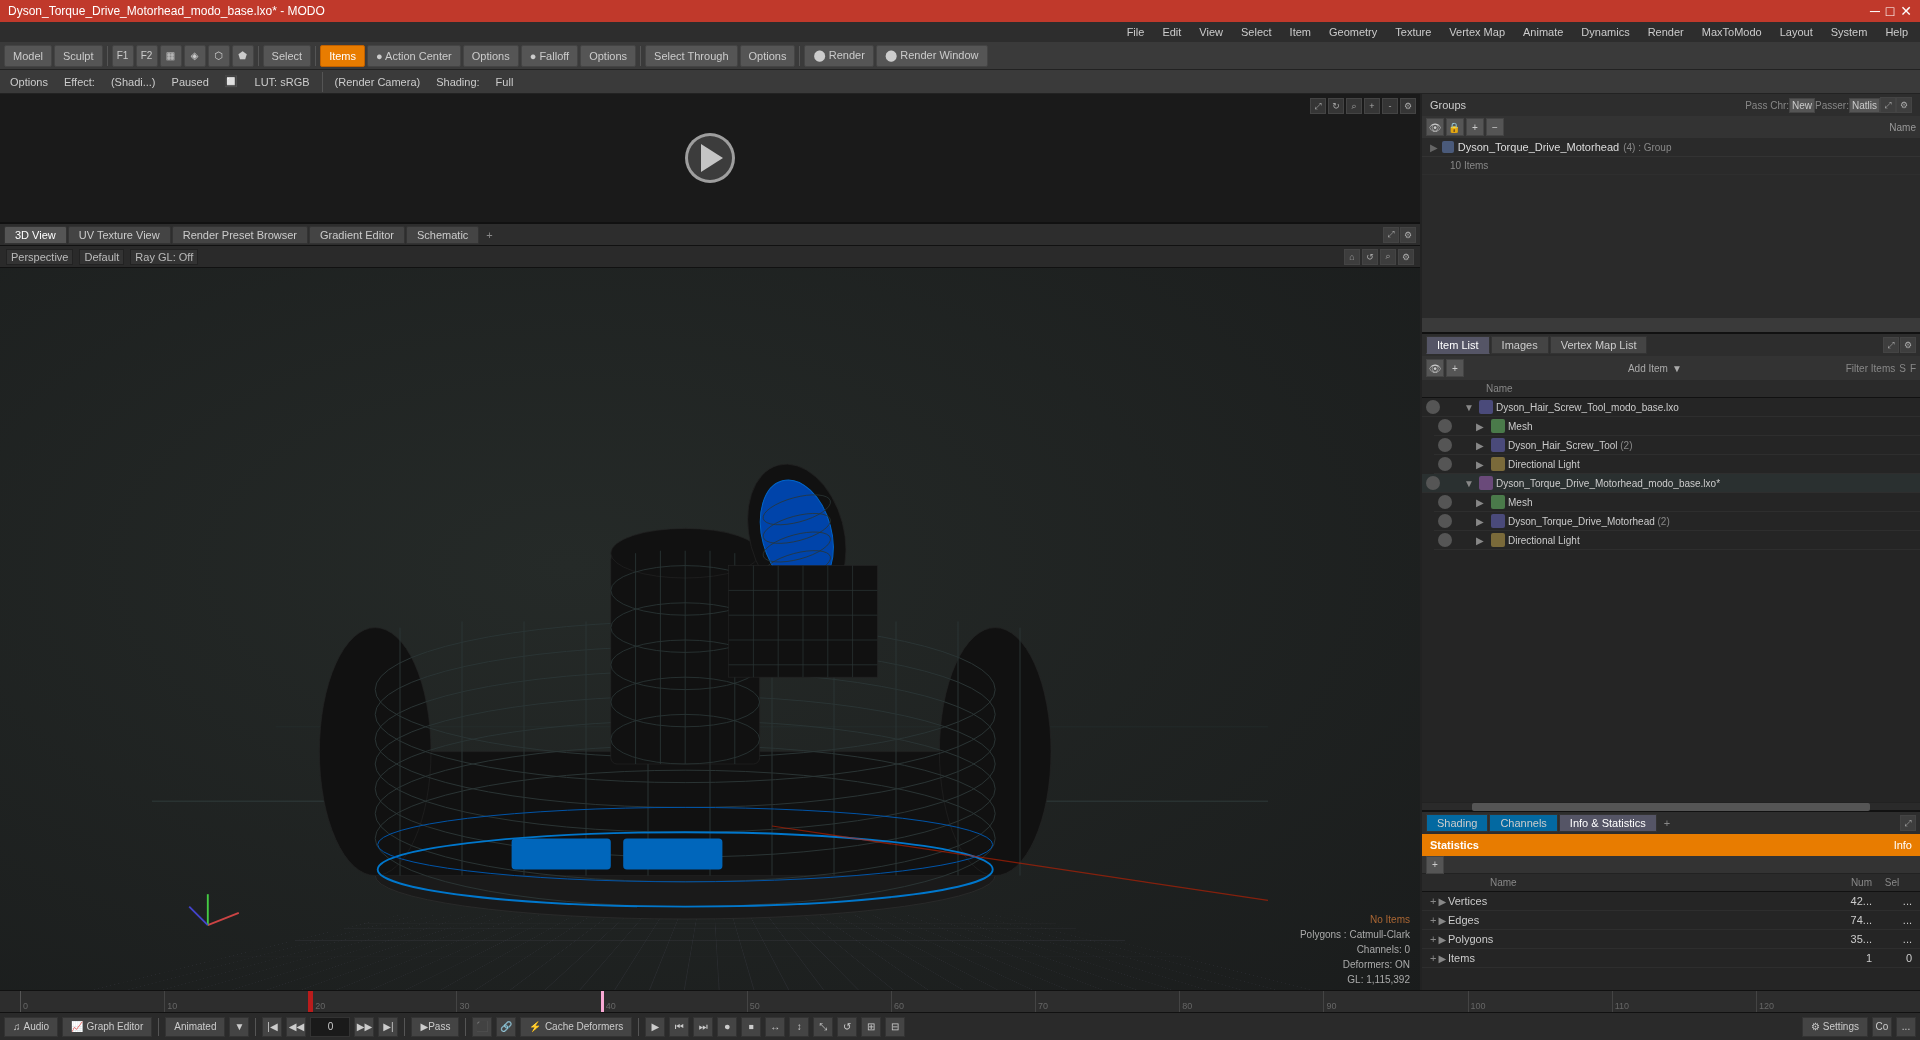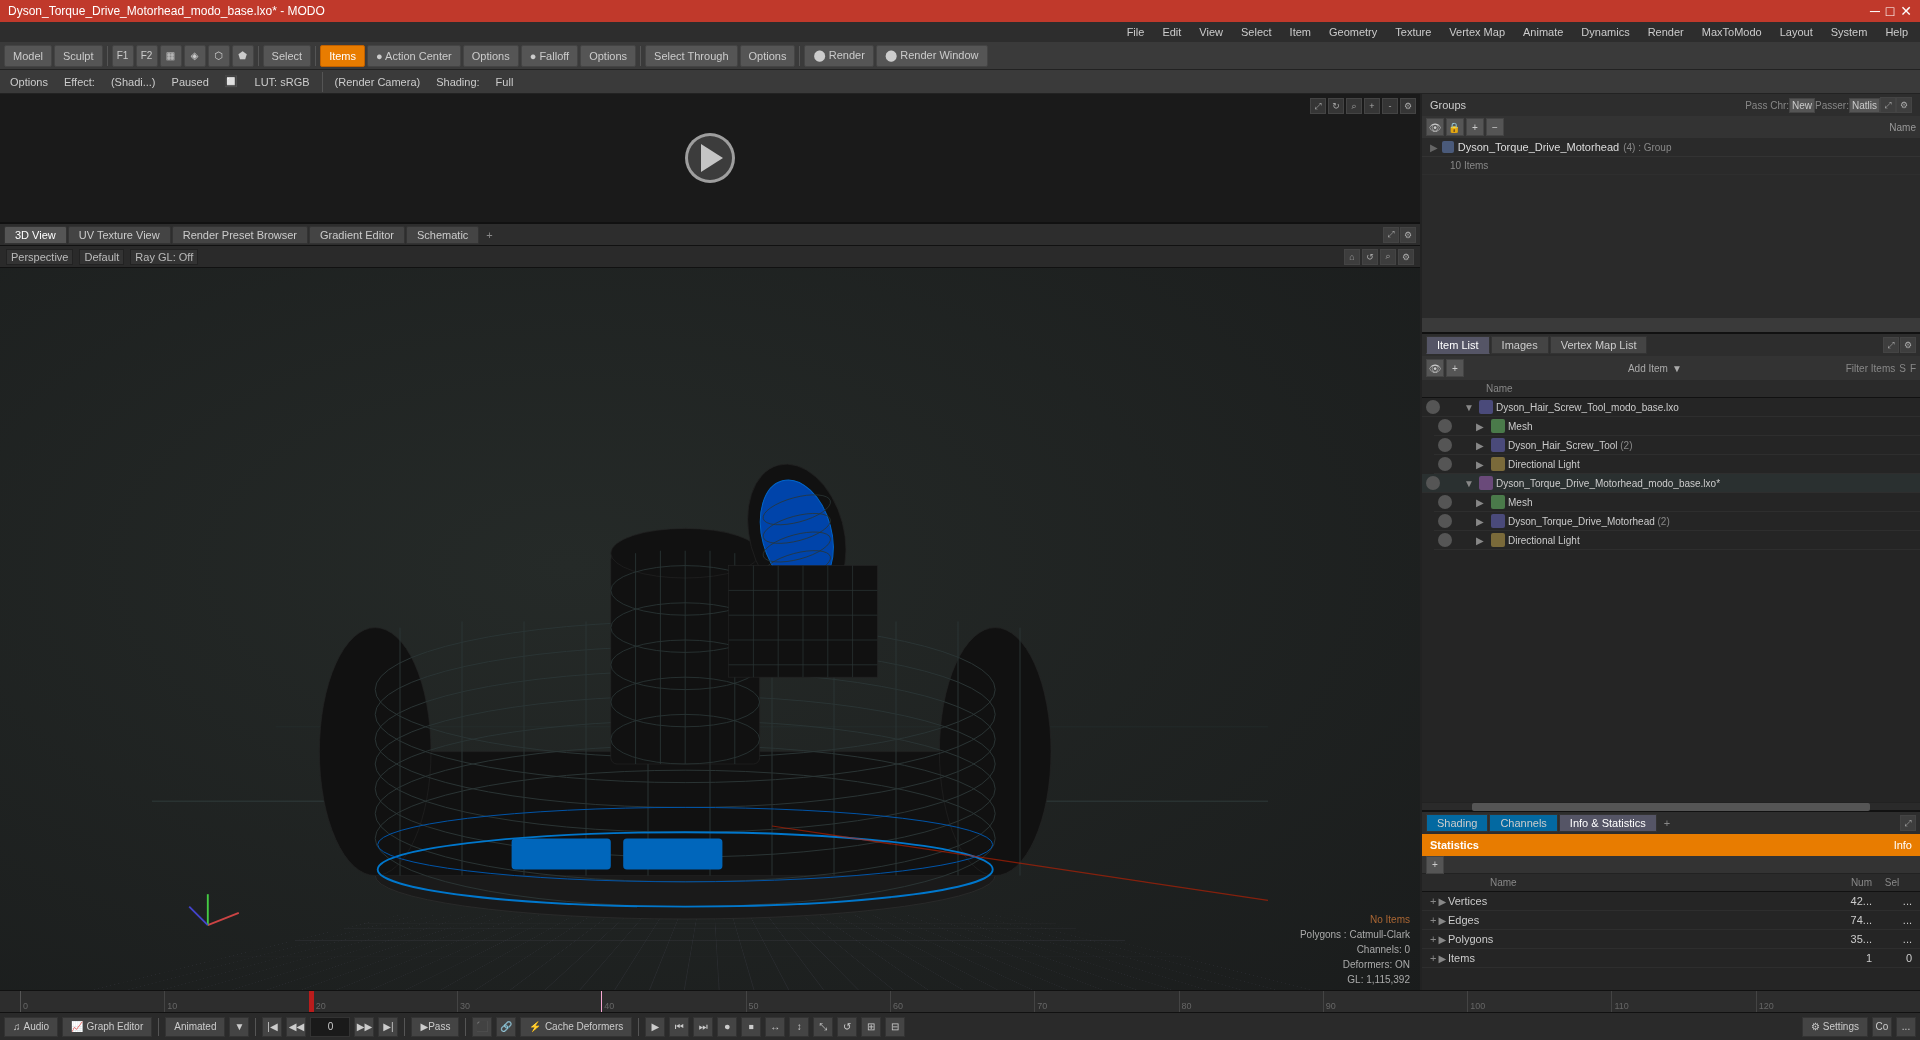--- a/index.html
+++ b/index.html
@@ -680,21 +680,21 @@
       </div>
       <div style="flex:1;position:relative;height:22px;border-left:1px solid #444">
         <span style="position:absolute;bottom:2px;left:2px;font-size:9px;color:#666">10</span>
       </div>
       <div style="flex:1;position:relative;height:22px;border-left:5px solid #b91c1c">
         <span style="position:absolute;bottom:2px;left:2px;font-size:9px;color:#666">20</span>
       </div>
       <div style="flex:1;position:relative;height:22px;border-left:1px solid #444">
         <span style="position:absolute;bottom:2px;left:2px;font-size:9px;color:#666">30</span>
       </div>
-      <div style="flex:1;position:relative;height:22px;border-left:1px solid #f9a8d4">
+      <div style="flex:1;position:relative;height:22px;border-left:3px solid #f9a8d4">
         <span style="position:absolute;bottom:2px;left:2px;font-size:9px;color:#666">40</span>
       </div>
       <div style="flex:1;position:relative;height:22px;border-left:1px solid #444">
         <span style="position:absolute;bottom:2px;left:2px;font-size:9px;color:#666">50</span>
       </div>
       <div style="flex:1;position:relative;height:22px;border-left:1px solid #444">
         <span style="position:absolute;bottom:2px;left:2px;font-size:9px;color:#666">60</span>
       </div>
       <div style="flex:1;position:relative;height:22px;border-left:1px solid #444">
         <span style="position:absolute;bottom:2px;left:2px;font-size:9px;color:#666">70</span>

